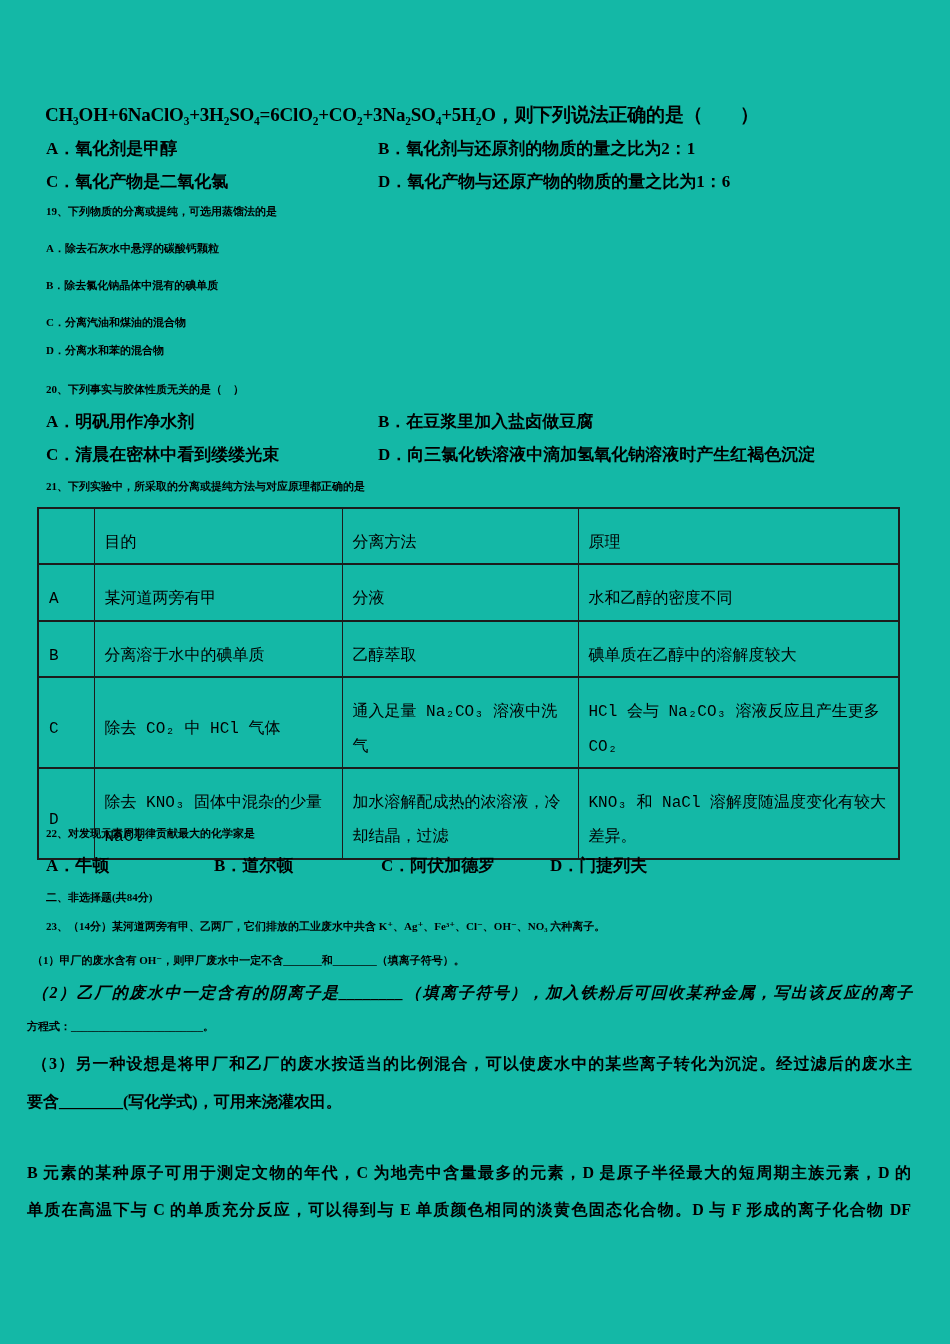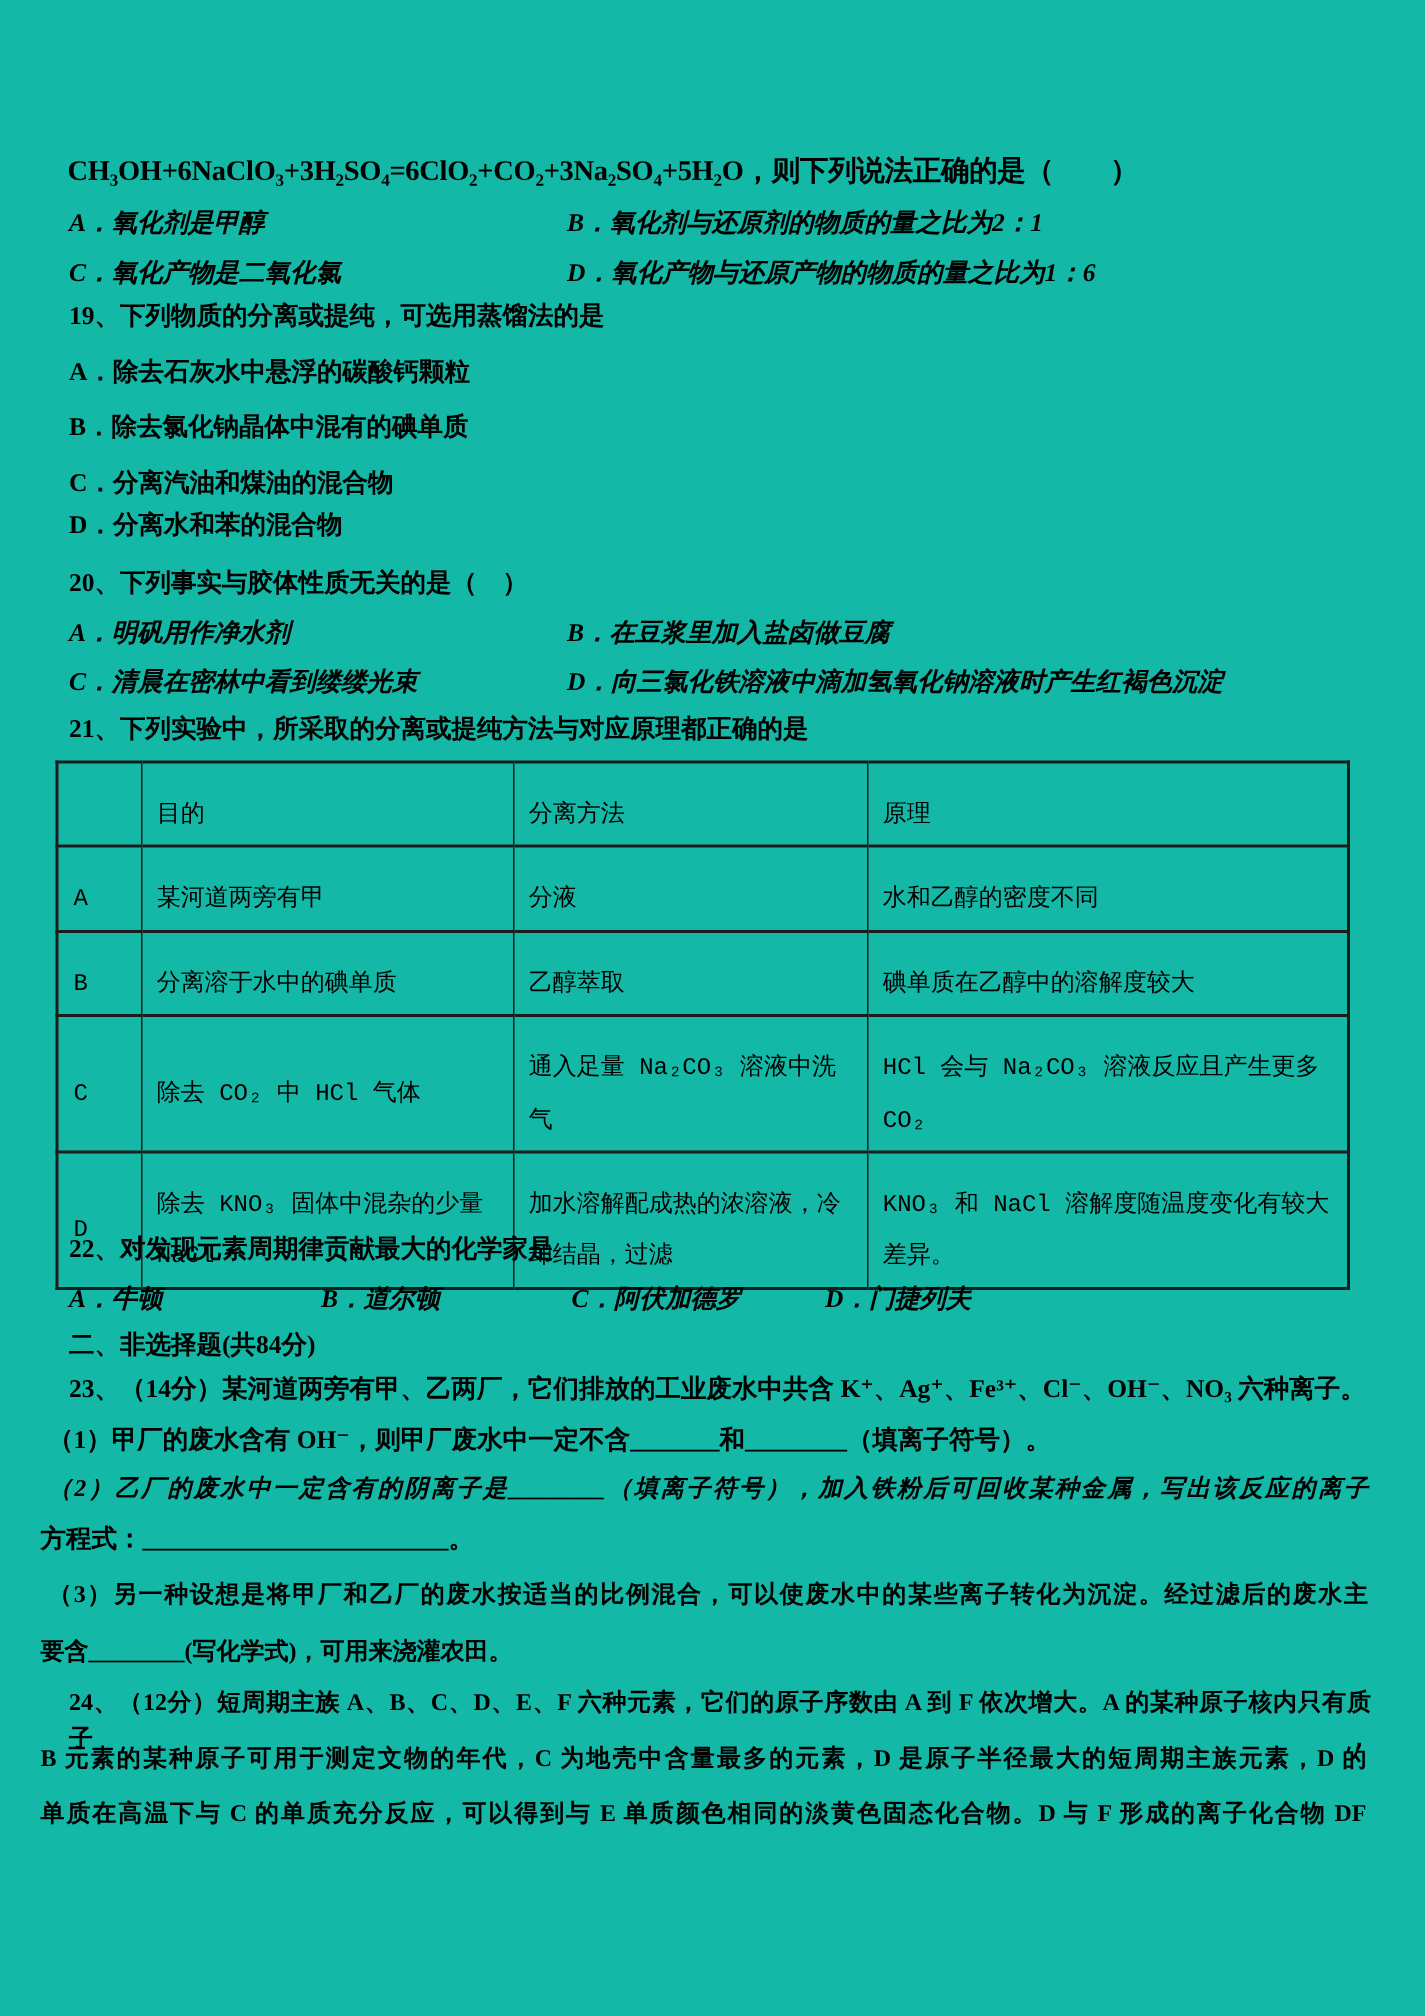--- a/index.html
+++ b/index.html
@@ -5,22 +5,22 @@
   html,body{margin:0;padding:0;background:#ffffff;}
   #page{
     position:relative;
     width:950px;height:1344px;
     background:#14b8a6;
     color:#000;
     font-family:"Liberation Serif","DejaVu Serif",serif;
     font-weight:700;
     overflow:hidden;
   }
-  .ln{position:absolute;white-space:nowrap;font-size:17px;line-height:24px;}
-  .row{position:absolute;left:0;width:866px;height:24px;font-size:17px;font-style:italic;}
+  .ln{position:absolute;white-space:nowrap;font-size:11px;line-height:24px;}
+  .row{position:absolute;left:0;width:866px;height:24px;font-size:17px;}
   .row span{position:absolute;white-space:nowrap;top:0;}
   .c1{left:46px;} .c2{left:214px;} .c3{left:381px;} .c4{left:550px;}
   .b1{left:46px;} .b2{left:378px;}
   .eq{font-size:19px;letter-spacing:-0.2px;}
   .just{
     white-space:normal;
     text-align:justify;
     text-align-last:justify;
     font-size:16px;
     line-height:24px;
@@ -134,17 +134,16 @@
 
   <div class="ln" style="left:46px;top:885px;">二、非选择题(共84分)</div>
 
   <div class="ln" style="left:46px;top:914px;">23、（14分）某河道两旁有甲、乙两厂，它们排放的工业废水中共含 K⁺、Ag⁺、Fe³⁺、Cl⁻、OH⁻、NO₃ 六种离子。</div>
   <div class="ln" style="left:32px;top:948px;">（1）甲厂的废水含有 OH⁻，则甲厂废水中一定不含_______和________（填离子符号）。</div>
   <div class="ln just" style="left:32px;top:981px;width:880px;font-style:italic;">（2）乙厂的废水中一定含有的阴离子是________（填离子符号），加入铁粉后可回收某种金属，写出该反应的离子</div>
   <div class="ln" style="left:27px;top:1014px;">方程式：________________________。</div>
   <div class="ln just" style="left:32px;top:1052px;width:880px;">（3）另一种设想是将甲厂和乙厂的废水按适当的比例混合，可以使废水中的某些离子转化为沉淀。经过滤后的废水主</div>
   <div class="ln sm" style="left:27px;top:1090px;">要含________(写化学式)，可用来浇灌农田。</div>
 
-  <div class="ln just" style="left:46px;top:1124px;width:868px;">24、（12分）短周期主族 A、B、C、D、E、F 六种元素，它们的原子序数由 A 到 F 依次增大。A 的某种原子核内只有质子，</div>
   <div class="ln just" style="left:27px;top:1161px;width:884px;">B 元素的某种原子可用于测定文物的年代，C 为地壳中含量最多的元素，D 是原子半径最大的短周期主族元素，D 的</div>
   <div class="ln just" style="left:27px;top:1198px;width:884px;">单质在高温下与 C 的单质充分反应，可以得到与 E 单质颜色相同的淡黄色固态化合物。D 与 F 形成的离子化合物 DF</div>
 
 </div>
 
 </body></html>

